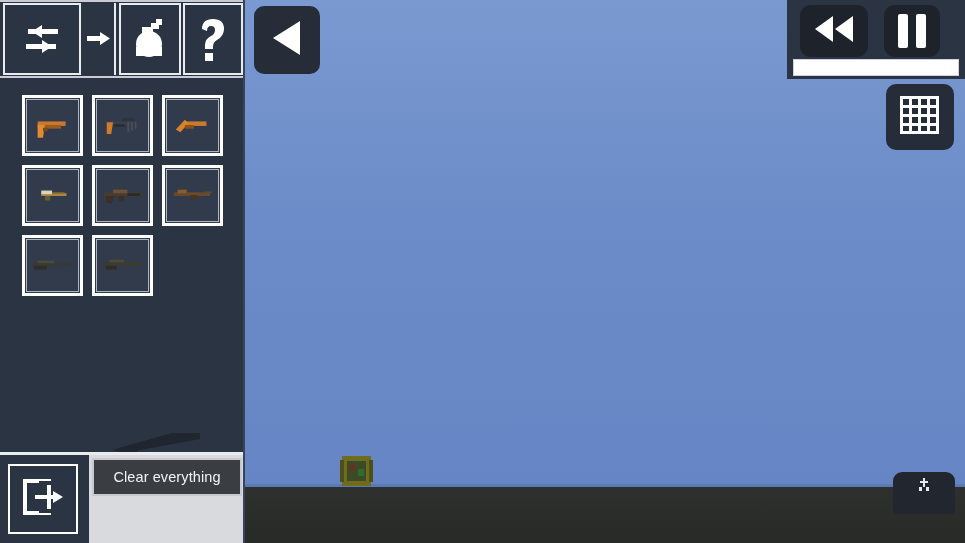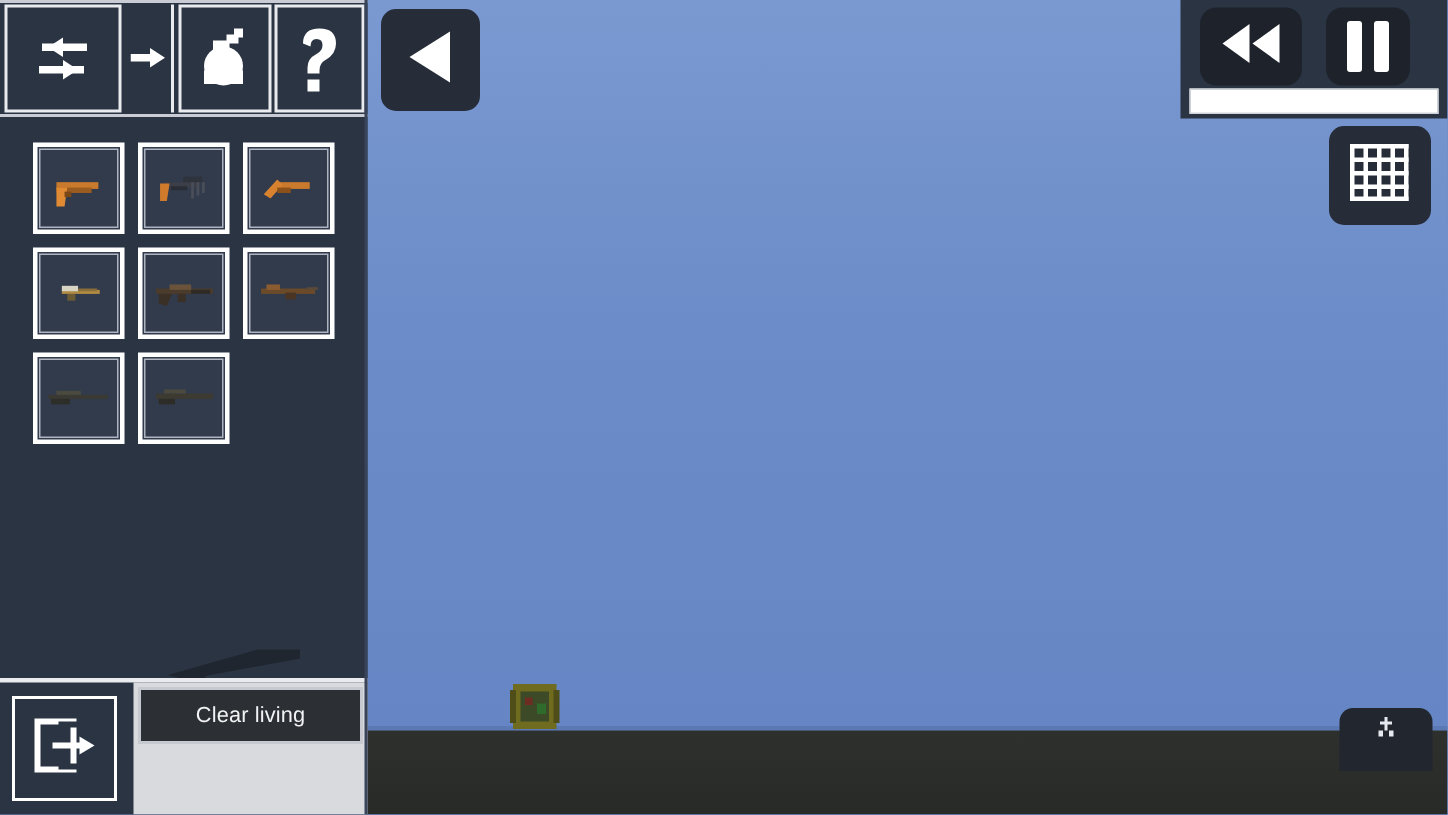--- a/index.html
+++ b/index.html
@@ -339,21 +339,21 @@
             <rect x="4" y="4" width="24" height="32" fill="none" stroke="#fff" stroke-width="4"></rect>
             <rect x="18" y="4" width="14" height="4" fill="#2b3443"></rect>
             <rect x="18" y="32" width="14" height="4" fill="#2b3443"></rect>
             <rect x="14" y="18" width="22" height="4" fill="#fff"></rect>
             <polygon points="32,14 42,20 32,26" fill="#fff"></polygon>
           </svg>
         </span>
       </div>
 
       <div class="clear-wrap">
-        <div class="clear-btn">Clear living</div>
+        <div class="clear-btn first">Clear everything</div>
       </div>
     </div>
 
     <div class="sidebar-edge"></div>
   </div>
 
   <div class="back-btn">
     <span>
       <svg width="34" height="38" viewBox="0 0 34 38">
         <polygon points="30,2 30,36 3,19" fill="#ffffff"></polygon>

